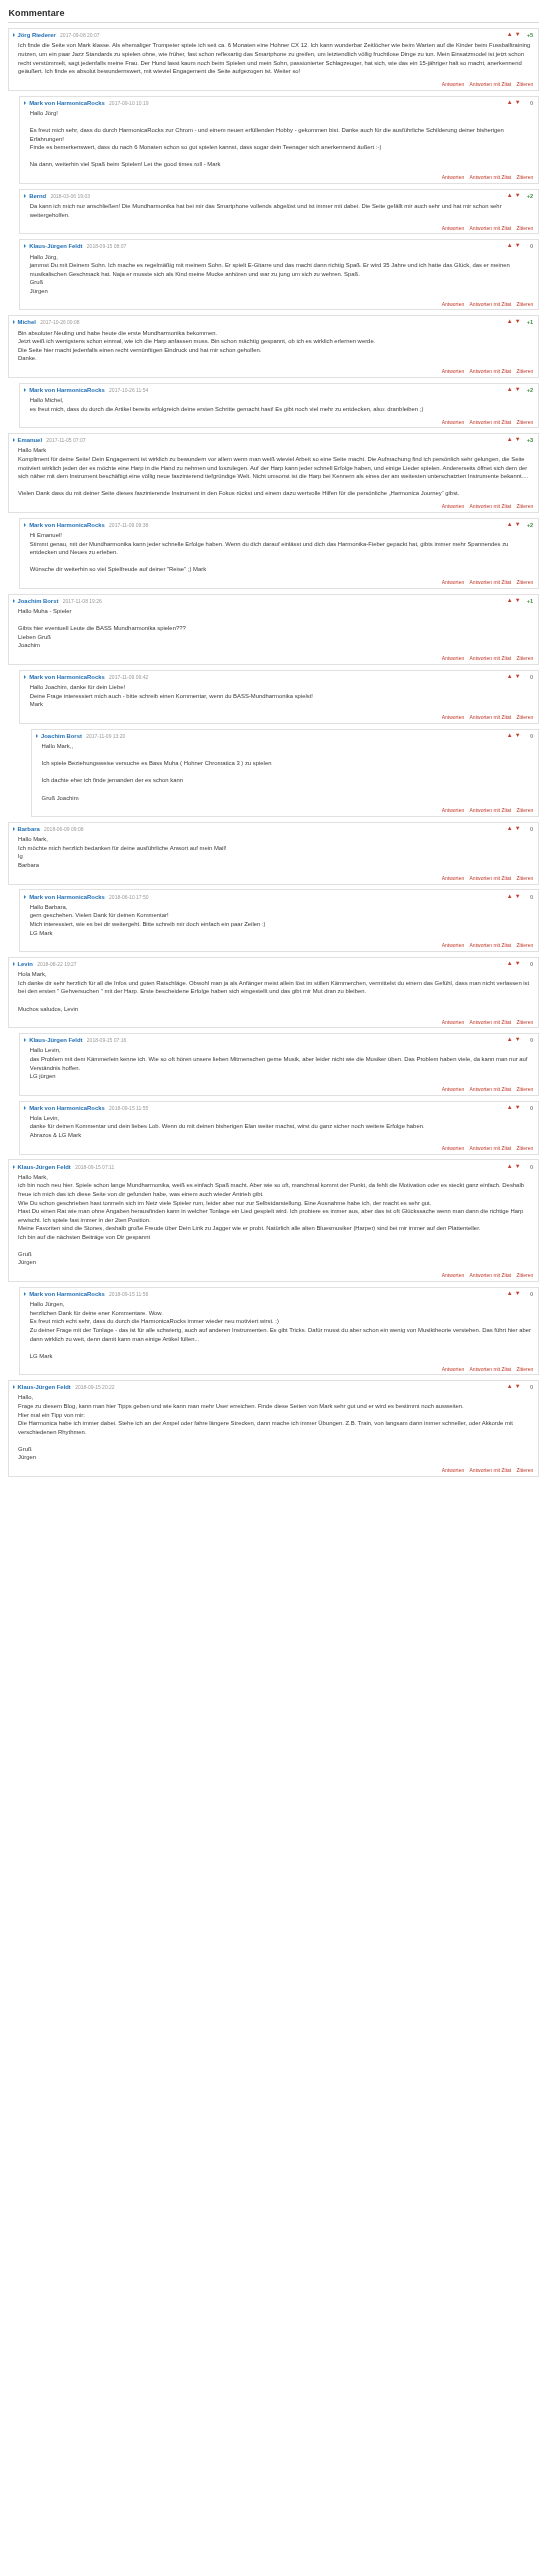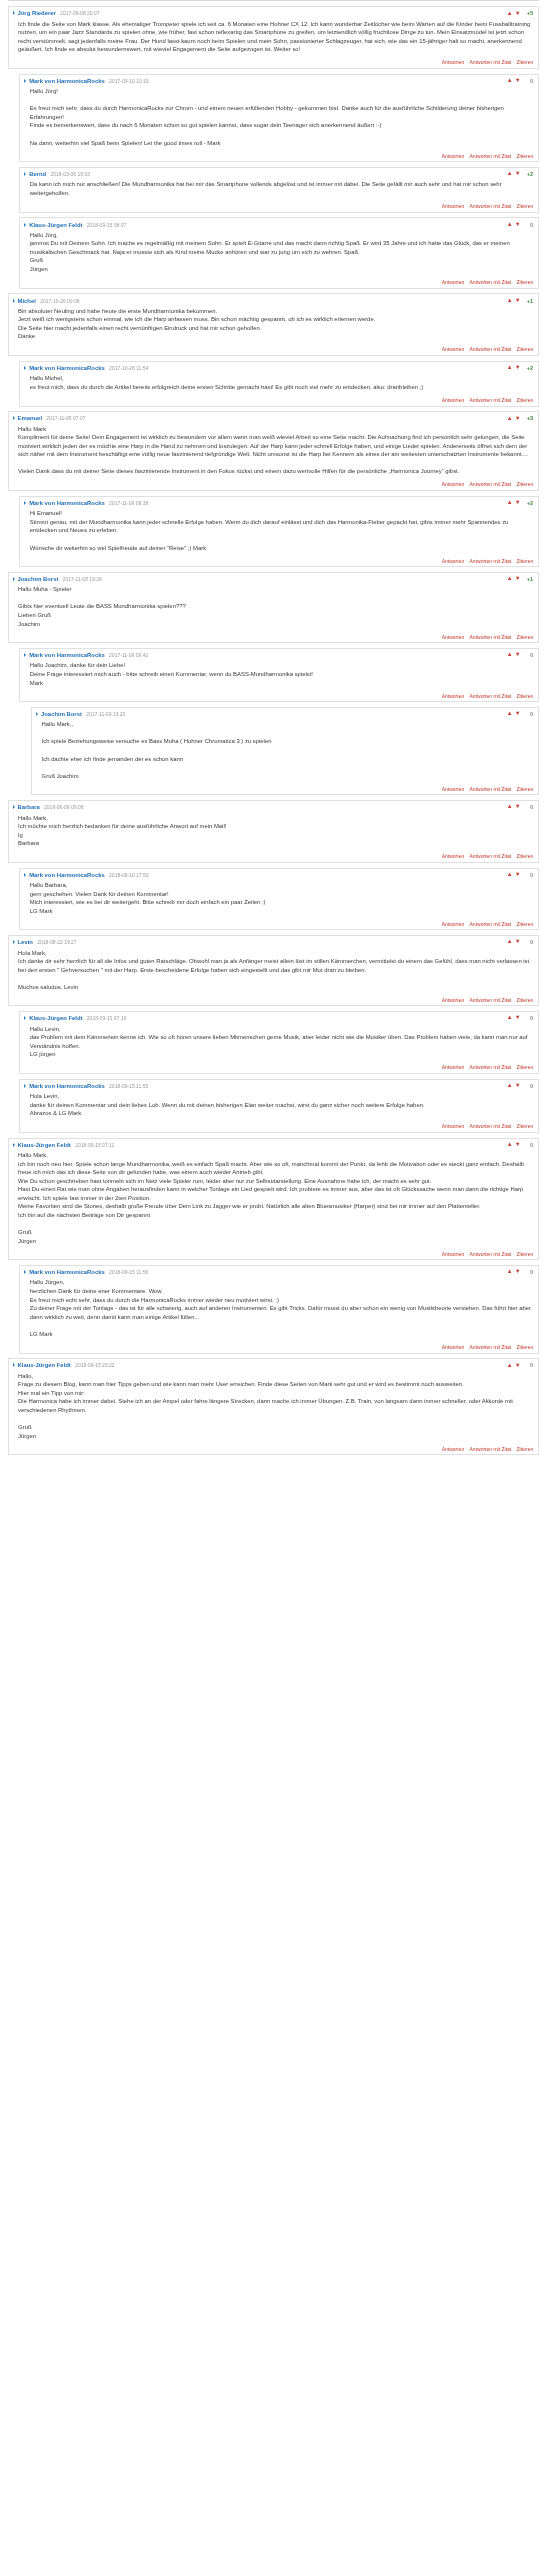--- a/index.html
+++ b/index.html
@@ -115,20 +115,21 @@
   }
   .c-actions a {
     color: #c0392b;
     text-decoration: none;
   }
 </style>
 </head>
 <body>
 
 <div class="page">
+  <div class="page-title">Kommentare</div>
   <div class="title-rule"></div>
   <div class="comment-list" id="comment-list">
       <div class="comment lvl0">
         <div class="c-head">
           <span class="bullet"></span>
           <span class="author">Jörg Riederer</span>
           <span class="timestamp">2017-09-08 20:07</span>
           <span class="head-spacer"></span>
           <span class="votes">
             <span class="vote-btn up">

